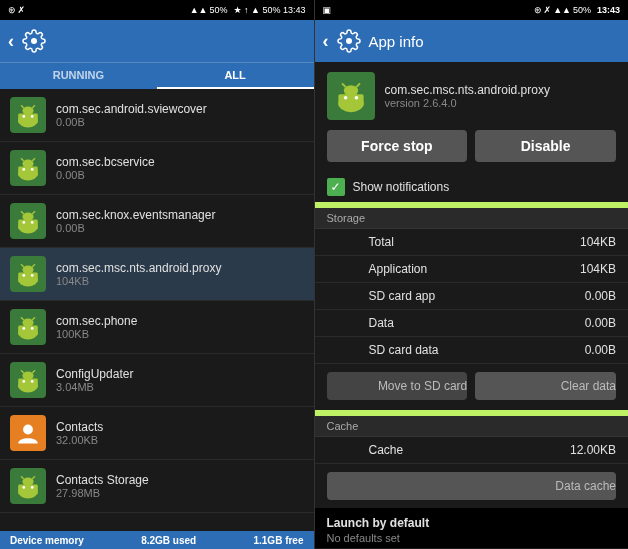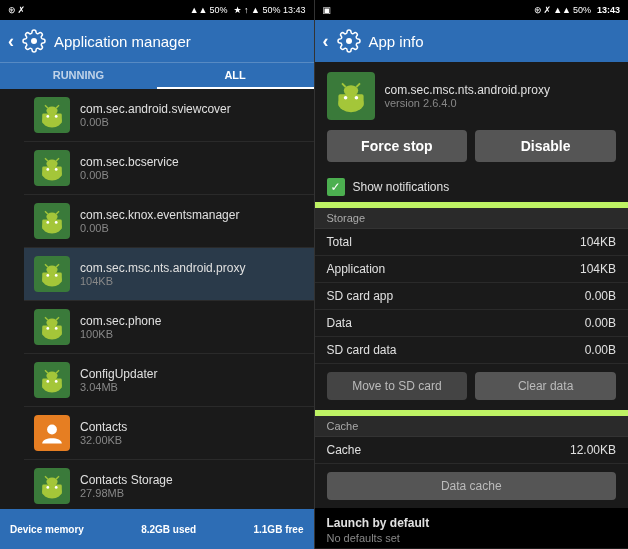--- a/index.html
+++ b/index.html
@@ -78,21 +78,20 @@
     }
     .tab.active {
       color: #fff;
       border-bottom: 2px solid #fff;
     }
 
     .app-list {
       flex: 1;
       overflow-y: auto;
       background: #1a1a1a;
-      padding-left: 24px;
     }
     .app-item {
       display: flex;
       align-items: center;
       padding: 8px 10px;
       border-bottom: 1px solid #2a2a2a;
       cursor: pointer;
     }
     .app-item.highlighted {
       background: #2a3a4a;
@@ -111,21 +110,21 @@
       color: #e0e0e0;
       font-size: 12px;
     }
     .app-size {
       color: #888;
       font-size: 11px;
     }
 
     .bottom-bar {
       background: #2d6db5;
-      height: 40px;
+      height: 18px;
       display: flex;
       align-items: center;
       justify-content: space-between;
       padding: 0 10px;
     }
     .bottom-bar-text {
       color: #fff;
       font-size: 10px;
       font-weight: bold;
     }
@@ -249,39 +248,40 @@
     .storage-row {
       display: flex;
       justify-content: space-between;
       align-items: center;
       padding: 6px 12px;
       border-bottom: 1px solid #2a2a2a;
     }
     .storage-label {
       color: #e0e0e0;
       font-size: 12px;
+      margin-left: 42px;
     }
     .storage-value {
       color: #e0e0e0;
       font-size: 12px;
     }
 
     .storage-action-buttons {
       display: flex;
       padding: 8px 12px;
       gap: 8px;
     }
     .btn-storage {
       flex: 1;
       padding: 7px 0;
       border-radius: 4px;
       border: none;
       font-size: 12px;
       cursor: pointer;
-      text-align: center;
+      text-align: right;
       background: #444;
       color: #bbb;
     }
     .btn-clear-data {
       background: #555;
       color: #bbb;
     }
 
     .cache-section {
       margin-top: 2px;
@@ -312,21 +312,20 @@
       <span style="margin-left:4px;">★ ↑ ▲ 50% 13:43</span>
     </span>
   </div>
 
   <div class="header">
     <span class="header-back">‹</span>
     <svg class="header-icon" viewBox="0 0 24 24" fill="white">
       <circle cx="12" cy="12" r="3"></circle>
       <path d="M19.4 15a1.65 1.65 0 0 0 .33 1.82l.06.06a2 2 0 0 1-2.83 2.83l-.06-.06a1.65 1.65 0 0 0-1.82-.33 1.65 1.65 0 0 0-1 1.51V21a2 2 0 0 1-4 0v-.09A1.65 1.65 0 0 0 9 19.4a1.65 1.65 0 0 0-1.82.33l-.06.06a2 2 0 0 1-2.83-2.83l.06-.06A1.65 1.65 0 0 0 4.68 15a1.65 1.65 0 0 0-1.51-1H3a2 2 0 0 1 0-4h.09A1.65 1.65 0 0 0 4.6 9a1.65 1.65 0 0 0-.33-1.82l-.06-.06a2 2 0 0 1 2.83-2.83l.06.06A1.65 1.65 0 0 0 9 4.68a1.65 1.65 0 0 0 1-1.51V3a2 2 0 0 1 4 0v.09a1.65 1.65 0 0 0 1 1.51 1.65 1.65 0 0 0 1.82-.33l.06-.06a2 2 0 0 1 2.83 2.83l-.06.06A1.65 1.65 0 0 0 19.4 9a1.65 1.65 0 0 0 1.51 1H21a2 2 0 0 1 0 4h-.09a1.65 1.65 0 0 0-1.51 1z" stroke="white" fill="none" stroke-width="1.5"></path>
     </svg>
-    <span class="header-title">Application manager</span>
   </div>
 
   <div class="tabs">
     <div class="tab">RUNNING</div>
     <div class="tab active">ALL</div>
   </div>
 
   <div class="app-list">
 
     <div class="app-item">

